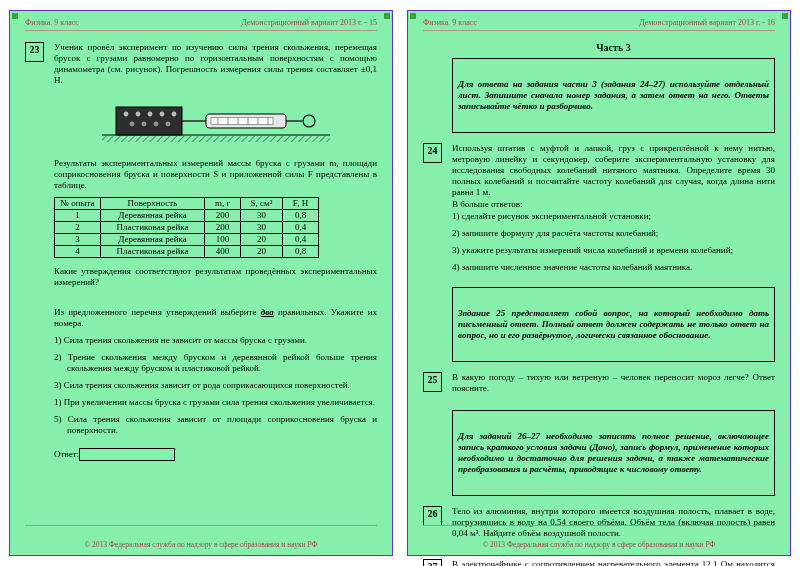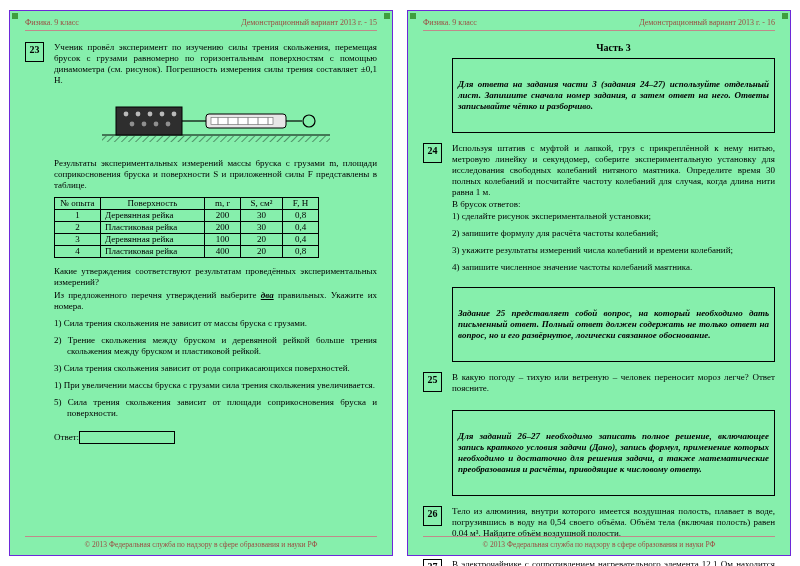--- a/index.html
+++ b/index.html
@@ -20,41 +20,41 @@
   .mark.tl { left: 2px; } .mark.tr { right: 2px; }
 
   .pheader {
     display: flex; justify-content: space-between;
     color: #9c4b42; font-size: 8px; line-height: 10px;
     border-bottom: 1px solid #c08a8a; padding-bottom: 2px; margin-bottom: 11px;
   }
   .pfooter {
     position: absolute; left: 15px; right: 15px; bottom: 6px;
     text-align: center; color: #9c4b42; font-size: 7.5px; line-height: 9px;
-    border-top: 1px solid #c08a8a; padding-top: 3px;
+    border-top: 1px solid #c08a8a; padding-top: 14px;
   }
 
   .qrow { display: flex; margin-bottom: 8px; }
   .qnum {
     flex: 0 0 19px; height: 20px; border: 1.2px solid #000;
     font-weight: bold; text-align: center; line-height: 13px;
     margin-right: 10px; margin-top: 0; font-size: 10px;
   }
   .qbody { flex: 1; text-align: justify; }
   .qbody p { margin: 0 0 6px 0; }
 
   .figure { text-align: center; margin: 2px 0 7px 0; }
 
   .t23 { border-collapse: collapse; margin: 2px 0 8px 0; }
   .t23 th, .t23 td {
     border: 1px solid #000; font-size: 9px; font-weight: normal;
     padding: 0 4px; height: 12px; line-height: 11px;
   }
   .t23 .c { text-align: center; }
-  .t23 .l { text-align: left; }
+  .t23 .l { text-align: center; }
 
   .opt { padding-left: 13px; text-indent: -13px; margin: 0 0 3px 0; text-align: justify; }
 
   .answer { display: flex; align-items: center; margin-top: 12px; }
   .answer-box { width: 96px; height: 13px; border: 1px solid #000; display: inline-block; }
 
   .indent { margin-left: 29px; }
   .part3 { text-align: center; font-weight: bold; font-size: 10px; margin: 0 0 5px 0; }
   .note-box {
     border: 1px solid #000; font-weight: bold; font-style: italic;
@@ -155,21 +155,21 @@
           <tr>
             <td class="c">4</td>
             <td class="l">Пластиковая рейка</td>
             <td class="c">400</td>
             <td class="c">20</td>
             <td class="c">0,8</td>
           </tr>
         </tbody>
           </table>
 
-        <p style="margin-bottom:2px">Какие утверждения соответствуют результатам проведённых экспериментальных измерений?</p>
+        <p style="margin-bottom:19px">Какие утверждения соответствуют результатам проведённых экспериментальных измерений?</p>
         <p>
           <span>Из предложенного перечня утверждений выберите </span><em class="b">два</em><span> правильных. Укажите их номера.</span>
         </p>
 
         <div>
           <p class="opt">1) Сила трения скольжения не зависит от массы бруска с грузами.</p>
           <p class="opt">2) Трение скольжения между бруском и деревянной рейкой больше трения скольжения между бруском и пластиковой рейкой.</p>
           <p class="opt">3) Сила трения скольжения зависит от рода соприкасающихся поверхностей.</p>
           <p class="opt">1) При увеличении массы бруска с грузами сила трения скольжения увеличивается.</p>
           <p class="opt">5) Сила трения скольжения зависит от площади соприкосновения бруска и поверхности.</p>
@@ -196,21 +196,21 @@
 
     <div class="indent">
       <p class="part3">Часть 3</p>
       <div class="note-box">Для ответа на задания части 3 (задания 24–27) используйте отдельный лист. Запишите сначала номер задания, а затем ответ на него. Ответы записывайте чётко и разборчиво.</div>
     </div>
 
     <div class="qrow">
       <div class="qnum">24</div>
       <div class="qbody">
         <p style="margin-bottom:1px">Используя штатив с муфтой и лапкой, груз с прикреплённой к нему нитью, метровую линейку и секундомер, соберите экспериментальную установку для исследования свободных колебаний нитяного маятника. Определите время 30 полных колебаний и посчитайте частоту колебаний для случая, когда длина нити равна 1 м.</p>
-        <p style="margin-bottom:1px">В брусок ответов:</p>
+        <p style="margin-bottom:1px">В больше ответов:</p>
         <p class="sub-item">1) сделайте рисунок экспериментальной установки;</p>
         <p class="sub-item">2) запишите формулу для расчёта частоты колебаний;</p>
         <p class="sub-item">3) укажите результаты измерений числа колебаний и времени колебаний;</p>
         <p class="sub-item">4) запишите численное значение частоты колебаний маятника.</p>
       </div>
     </div>
 
     <div class="indent" style="">
       <div class="note-box">Задание 25 представляет собой вопрос, на который необходимо дать письменный ответ. Полный ответ должен содержать не только ответ на вопрос, но и его развёрнутое, логически связанное обоснование.</div>
     </div>

